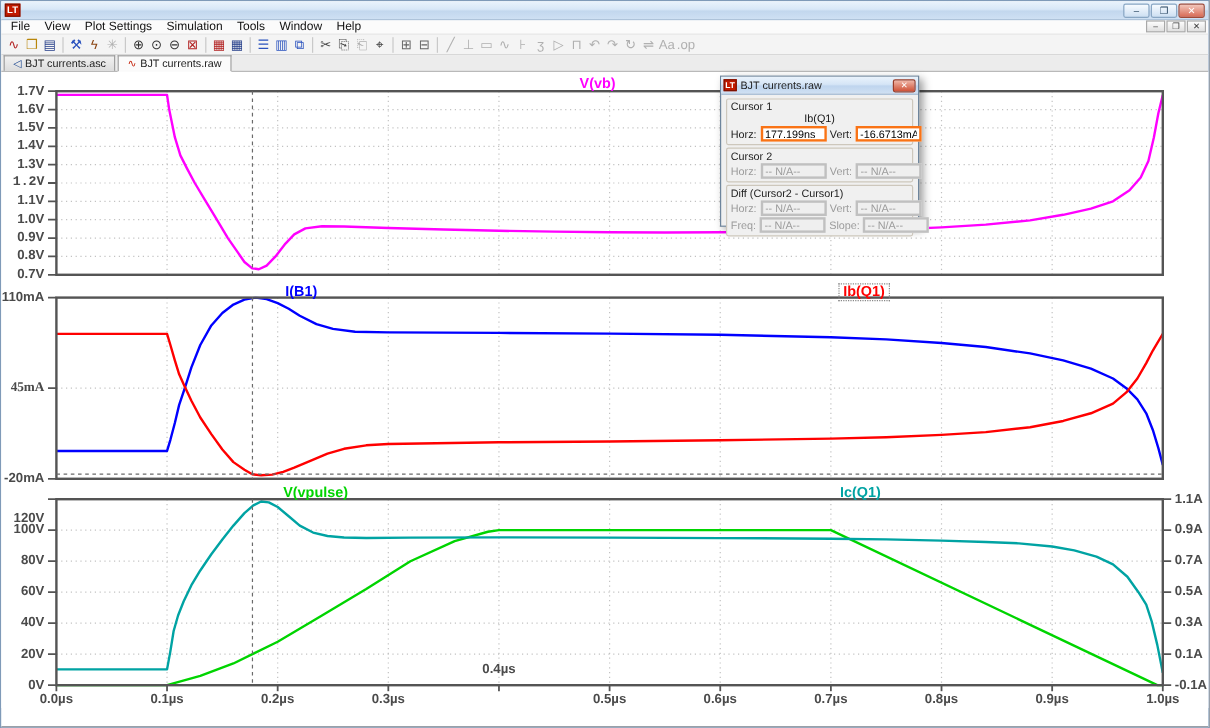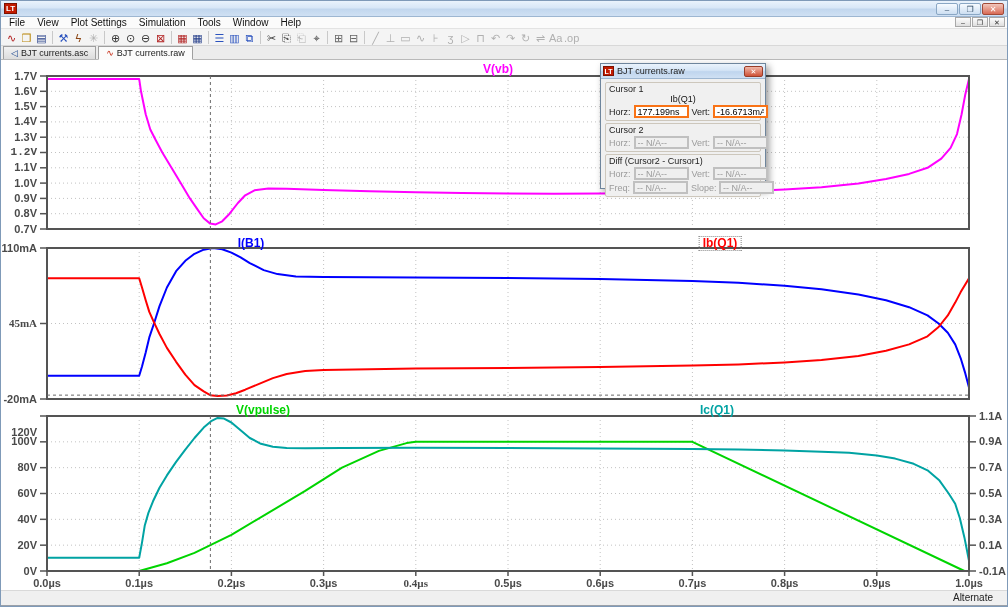--- a/index.html
+++ b/index.html
@@ -344,26 +344,23 @@
       <span class="ytick ytick-r" style="left: 978px; top: 427px; text-align: left;">0.5A</span>
       <span class="ytick ytick-r" style="left: 978px; top: 452.833px; text-align: left;">0.3A</span>
       <span class="ytick ytick-r" style="left: 978px; top: 478.667px; text-align: left;">0.1A</span>
       <span class="ytick ytick-r" style="left: 978px; top: 504.5px; text-align: left;">-0.1A</span>
       <span class="trace-label" style="color: rgb(0, 212, 0); left: 262px; top: 343px;">V(vpulse)</span>
       <span class="trace-label" style="color: rgb(0, 163, 163); left: 716px; top: 343px;">Ic(Q1)</span>
       <span class="xtick" style="left: 46px; top: 517px;">0.0µs</span>
       <span class="xtick" style="left: 138.2px; top: 517px;">0.1µs</span>
       <span class="xtick" style="left: 230.4px; top: 517px;">0.2µs</span>
       <span class="xtick" style="left: 322.6px; top: 517px;">0.3µs</span>
-      <span class="xtick" style="left: 414.8px; top: 517px; font-family: Liberation Serif, serif;">0.4µs</span>
+      <span class="xtick" style="left: 414.8px; top: 492px;">0.4µs</span>
       <span class="xtick" style="left: 507px; top: 517px;">0.5µs</span>
       <span class="xtick" style="left: 599.2px; top: 517px;">0.6µs</span>
       <span class="xtick" style="left: 691.4px; top: 517px;">0.7µs</span>
       <span class="xtick" style="left: 783.6px; top: 517px;">0.8µs</span>
       <span class="xtick" style="left: 875.8px; top: 517px;">0.9µs</span>
       <span class="xtick" style="left: 968px; top: 517px;">1.0µs</span>
     </div>
 
-  <div class="statusbar">
-    <span class="status-right">Alternate</span>
-  </div>
   <div class="bottom-strip"></div>
 </div>
 
 </body></html>

